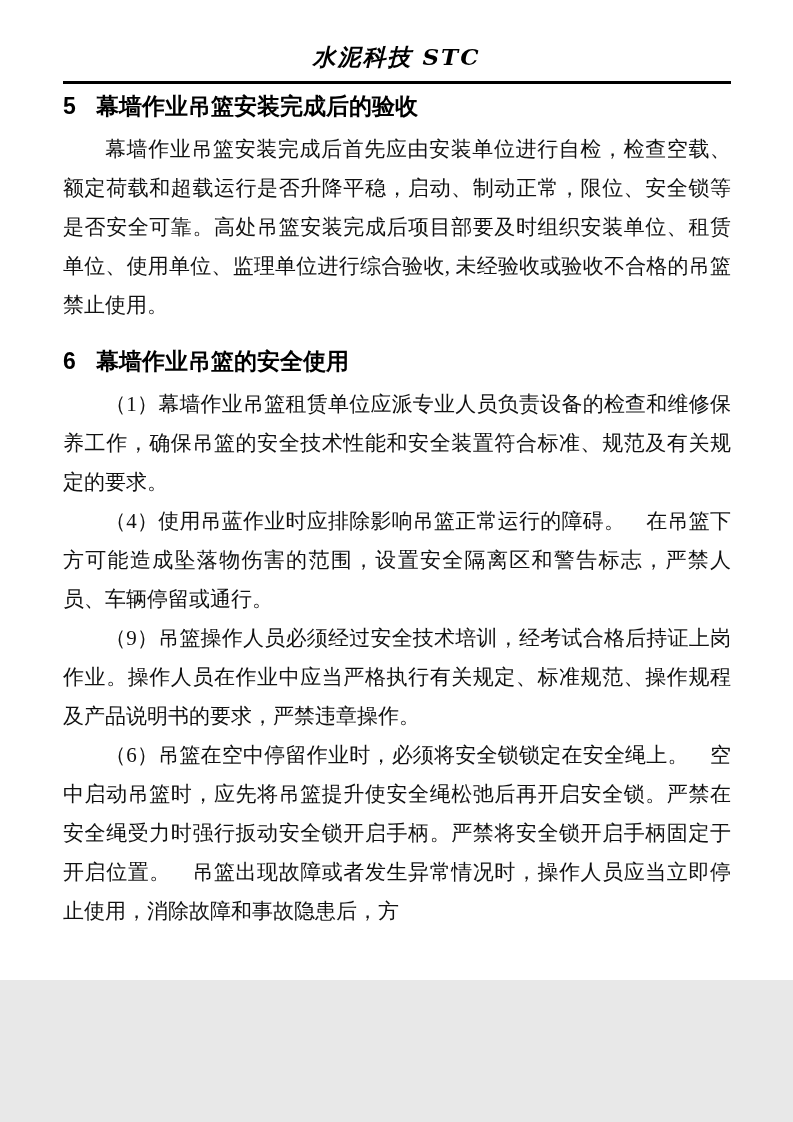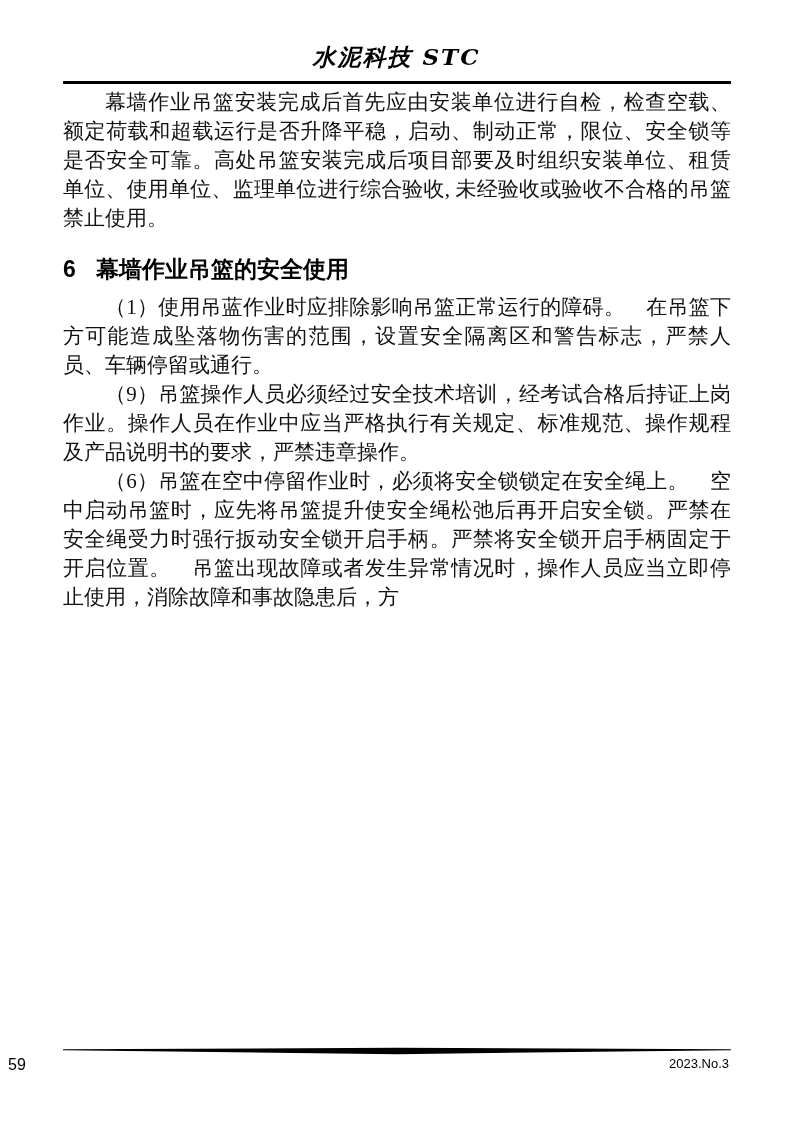--- a/index.html
+++ b/index.html
@@ -3,21 +3,21 @@
 <meta charset="utf-8">
 <style>
   html, body {
     margin: 0;
     padding: 0;
     background: #e8e8e8;
   }
   .page {
     position: relative;
     width: 793px;
-    height: 1122px;
+    height: 980px;
     margin: 0 auto;
     background: #ffffff;
     color: #000000;
     overflow: hidden;
     font-family: "Liberation Serif", "DejaVu Serif", serif;
   }
   .journal-title {
     position: absolute;
     top: 42px;
     left: 0;
@@ -54,21 +54,21 @@
   }
   .section-heading .sec-num {
     display: inline-block;
     min-width: 33px;
   }
   .section-heading.second {
     margin-top: 18px;
   }
   .body-para {
     font-size: 21px;
-    line-height: 29px;
+    line-height: 39px;
     text-align: justify;
     text-justify: inter-character;
     text-indent: 2em;
     margin: 0;
     color: #111111;
   }
   .footer-rule {
     position: absolute;
     top: 1047px;
     left: 63px;
@@ -98,28 +98,30 @@
 <body>
 
 <div class="page">
 
   <div class="journal-title">水泥科技 STC</div>
 
   <div class="header-rule"></div>
 
   <div class="content">
 
+    <h2 class="section-heading"><span class="sec-num">5</span><span>幕墙作业吊篮安装完成后的验收</span></h2>
 
     <p class="body-para">幕墙作业吊篮安装完成后首先应由安装单位进行自检，检查空载、额定荷载和超载运行是否升降平稳，启动、制动正常，限位、安全锁等是否安全可靠。高处吊篮安装完成后项目部要及时组织安装单位、租赁单位、使用单位、监理单位进行综合验收, 未经验收或验收不合格的吊篮禁止使用。</p>
 
     <h2 class="section-heading second"><span class="sec-num">6</span><span>幕墙作业吊篮的安全使用</span></h2>
 
+    <p class="body-para">（1）幕墙作业吊篮租赁单位应派专业人员负责设备的检查和维修保养工作，确保吊篮的安全技术性能和安全装置符合标准、规范及有关规定的要求。</p>
 
 
-    <p class="body-para">（1）使用吊蓝作业时应排除影响吊篮正常运行的障碍。　在吊篮下方可能造成坠落物伤害的范围，设置安全隔离区和警告标志，严禁人员、车辆停留或通行。</p>
+    <p class="body-para">（4）使用吊蓝作业时应排除影响吊篮正常运行的障碍。　在吊篮下方可能造成坠落物伤害的范围，设置安全隔离区和警告标志，严禁人员、车辆停留或通行。</p>
 
     <p class="body-para">（9）吊篮操作人员必须经过安全技术培训，经考试合格后持证上岗作业。操作人员在作业中应当严格执行有关规定、标准规范、操作规程及产品说明书的要求，严禁违章操作。</p>
 
 
     <p class="body-para">（6）吊篮在空中停留作业时，必须将安全锁锁定在安全绳上。　空中启动吊篮时，应先将吊篮提升使安全绳松弛后再开启安全锁。严禁在安全绳受力时强行扳动安全锁开启手柄。严禁将安全锁开启手柄固定于开启位置。　吊篮出现故障或者发生异常情况时，操作人员应当立即停止使用，消除故障和事故隐患后，方</p>
 
   </div>
 
   <svg class="footer-rule" viewBox="0 0 668 8" preserveAspectRatio="none">
     <polygon points="0,2.2 334,0.8 668,2.2 668,3.2 334,7.2 0,3.2" fill="#000000"></polygon>

